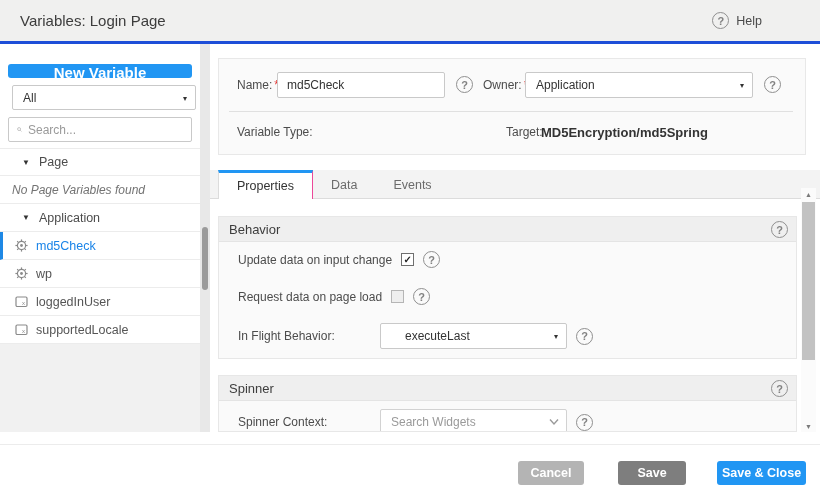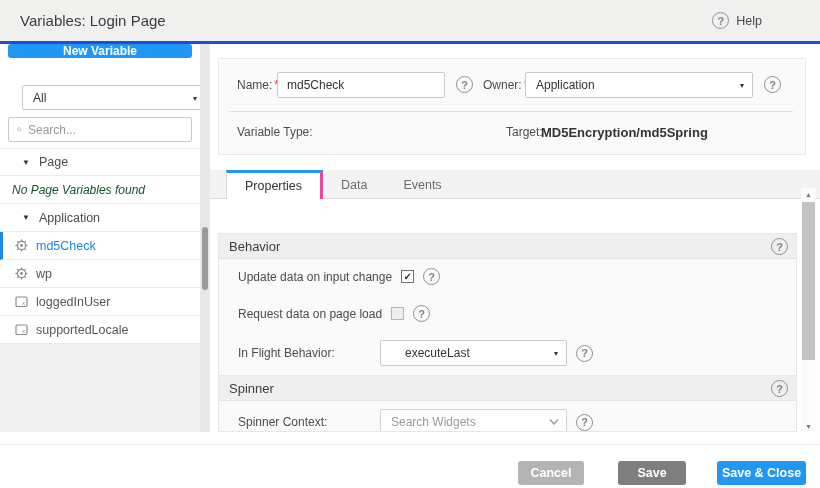--- a/index.html
+++ b/index.html
@@ -11,37 +11,37 @@
   .header { position:absolute; left:0; top:0; width:820px; height:44px; background:#f0f0ef; border-bottom:3px solid #1d4ed8; }
   .header-title { position:absolute; left:20px; top:12px; font-size:15px; color:#3c3c3c; }
   .help-group { position:absolute; right:58px; top:12px; display:flex; align-items:center; gap:7px; cursor:pointer; }
   .help-label { font-size:12.5px; color:#4a4a4a; }
 
   .q-icon { width:17px; height:17px; border:1px solid #8f8f8f; border-radius:50%; color:#828282;
             font-size:11px; font-weight:bold; display:flex; align-items:center; justify-content:center; flex:0 0 auto; background:transparent; }
 
   
   .sidebar { position:absolute; left:0; top:44px; width:200px; height:388px; background:#fff; }
-  .new-var-btn { position:absolute; left:8px; top:0; width:184px; height:14px; background:#2196f3; color:#fff;
-                 border:none; border-radius:3px; font-size:12px; font-weight:bold; font-family:inherit; cursor:pointer; }
+  .new-var-btn { position:absolute; left:8px; top:20px; width:184px; height:14px; background:#2196f3; color:#fff;
+                 border:none; border-radius:3px; font-size:15px; font-weight:bold; font-family:inherit; cursor:pointer; }
   .fake-select { position:relative; background:#fff; border:1px solid #c9c9c9; border-radius:2px;
                  font-size:12px; color:#333; display:flex; align-items:center; padding:0 20px 0 10px; cursor:pointer; }
-  .sb-filter { position:absolute; left:22px; top:41px; width:184px; height:25px;align-items:center; }
+  .sb-filter { position:absolute; left:12px; top:41px; width:184px; height:25px;align-items:center; }
   .caret { position:absolute; right:8px; top:50%; transform:translateY(-50%); font-size:8px; color:#333; }
   .sb-search { position:absolute; left:8px; top:73px; width:184px; height:25px; border:1px solid #c9c9c9; border-radius:2px;
                background:#fff; display:flex; align-items:center; padding:0 8px; gap:6px; }
   .sb-search input { border:none; outline:none; flex:1; font-size:12px; color:#333; font-family:inherit; background:transparent; }
   .sb-search input::placeholder { color:#9a9a9a; }
 
   .tree { position:absolute; left:0; top:104px; width:200px; }
   .tree-row { height:28px; display:flex; align-items:center; border-bottom:1px solid #ececec; font-size:12.5px; color:#4c4c4c; cursor:pointer; background:#fff; }
   .tree-row.first { border-top:1px solid #ececec; }
   .group-row { padding-left:22px; gap:9px; }
   .expander { font-size:8px; color:#333; }
-  .empty-row { padding-left:12px; font-style:italic; color:#14532d; font-size:12px; cursor:default; }
+  .empty-row { padding-left:12px; font-style:italic; color:#737373; font-size:12px; cursor:default; }
   .item-row { padding-left:15px; gap:8px; }
   .item-row .var-label { color:#555; }
   .item-row.selected { border-left:3px solid #1e88e5; padding-left:12px; }
   .item-row.selected .var-label { color:#1a84e8; }
   .sidebar-rest { position:absolute; left:0; top:300px; width:200px; height:88px; background:#f1f1f1; }
 
   .sb-scrollstrip { position:absolute; left:200px; top:44px; width:10px; height:388px; background:#e8e8e8; }
   .sb-thumb { position:absolute; left:2px; top:183px; width:6px; height:63px; background:#9b9b9b; border-radius:3px; }
 
   
@@ -59,26 +59,26 @@
   .q-owner { position:absolute; left:545px; top:17px; }
   .panel-divider { position:absolute; left:10px; right:12px; top:52px; height:1px; background:#e0e0e0; }
   .vt-label { position:absolute; left:18px; top:66px; }
   .vt-value { position:absolute; left:96px; top:66px; font-size:11px; color:#333; font-weight:bold;margin-top:44px; }
   .tg-label { position:absolute; left:287px; top:66px; }
   .tg-value { position:absolute; left:322px; top:66px; font-size:13px; color:#333; font-weight:bold; }
 
   
   .tabbar { position:absolute; left:0; top:126px; width:610px; height:29px; background:#f3f3f3; border-bottom:1px solid #dcdcdc; display:flex; }
   .tab { height:29px; display:flex; align-items:center; justify-content:center; font-size:12.5px; color:#6b6b6b; padding:0 18px; cursor:pointer; }
-  .tab.active { background:#fff; color:#333; border-top:3px solid #2196f3; border-left:1px solid #dcdcdc; border-right:3px solid #ec4899;
-                margin-left:16px; margin-bottom:-1px; }
+  .tab.active { background:#fff; color:#333; border-top:3px solid #2196f3; border-left:1px solid #dcdcdc; border-right:1px solid #ec4899;
+                margin-left:8px; margin-bottom:-1px; }
 
   
   .section { position:absolute; left:8px; width:579px; background:#fafafa; border:1px solid #e7e7e7; overflow:hidden; }
-  .section-behavior { top:189px; height:143px; }
+  .section-behavior { top:172px; height:143px; }
   .section-spinner { top:331px; height:57px; }
   .section-header { position:relative; height:25px; background:#efefef; border-bottom:1px solid #e4e4e4;
                     display:flex; align-items:center; padding-left:10px; font-size:13px; color:#3d3d3d; }
   .section-q { position:absolute; right:8px; top:4px; }
   .prow { position:absolute; left:19px; display:flex; align-items:center; gap:9px; }
   .prow-label { font-size:12px; color:#4c4c4c; }
   .prow-label.fixed { width:133px; }
   .cb { width:13px; height:13px; border:1px solid #6f6f6f; background:#fff; display:flex; align-items:center;
         justify-content:center; font-size:10px; font-weight:bold; color:#1d1d1d; cursor:pointer; }
   .cb.unchecked { background:#eeeeee; border-color:#b5b5b5; }

